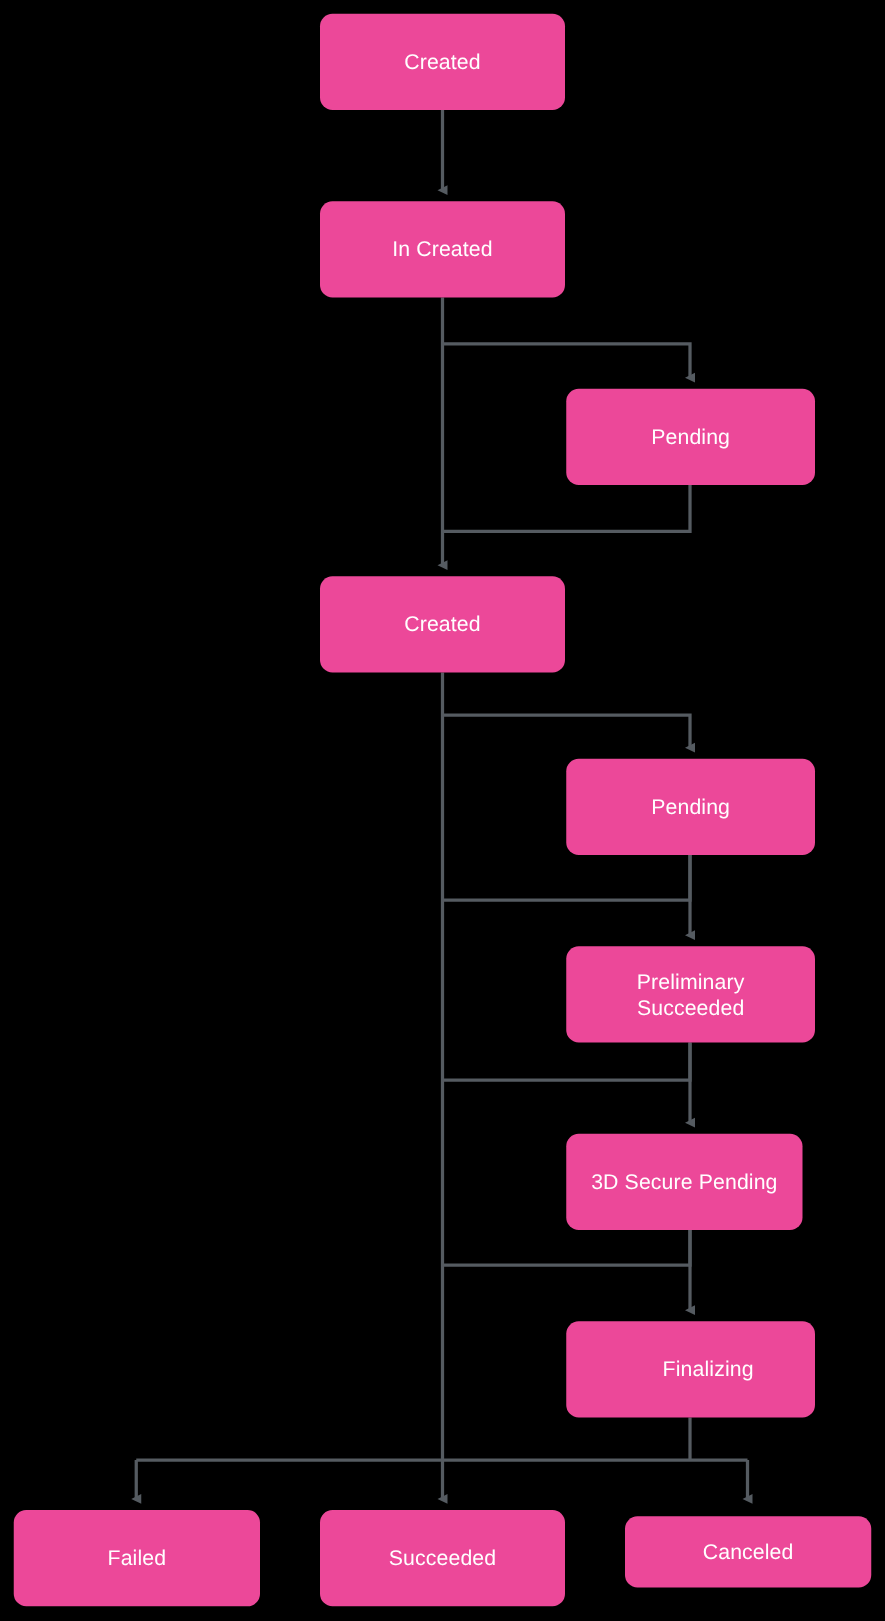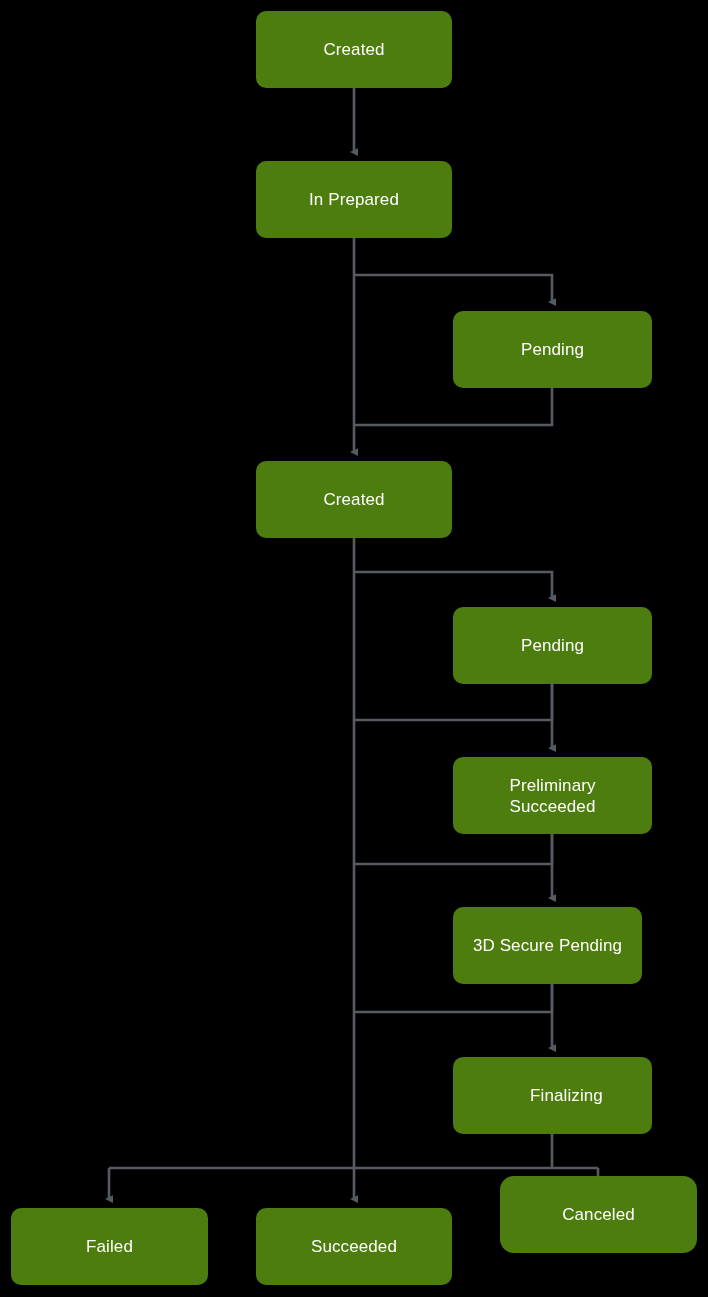--- a/index.html
+++ b/index.html
@@ -22,21 +22,21 @@
   #edges {
     position: absolute;
     left: 0;
     top: 0;
     width: 708px;
     height: 1297px;
   }
   .node {
     position: absolute;
     box-sizing: border-box;
-    background: #4d7c0f;
+    background: #ec4899;
     border-radius: 10px;
     color: #FFFFFF;
     font-size: 17px;
     font-family: "Liberation Sans", sans-serif;
     line-height: 21px;
     display: flex;
     align-items: center;
     justify-content: center;
     text-align: center;
     white-space: pre-line;
@@ -84,34 +84,34 @@
       <path d="M 552 1134 L 552 1168"></path>
       <path d="M 109 1168 L 598 1168"></path>
       <path d="M 109 1168 L 109 1199" marker-end="url(#arrowhead)"></path>
       <path d="M 598 1168 L 598 1199" marker-end="url(#arrowhead)"></path>
 
     </g>
   </svg>
 
   <div class="node" style="left:256px; top:11px; width:196px; height:77px;">Created</div>
 
-  <div class="node" style="left:256px; top:161px; width:196px; height:77px;">In Prepared</div>
+  <div class="node" style="left:256px; top:161px; width:196px; height:77px;">In Created</div>
 
   <div class="node" style="left:453px; top:311px; width:199px; height:77px;">Pending</div>
 
   <div class="node" style="left:256px; top:461px; width:196px; height:77px;">Created</div>
 
   <div class="node" style="left:453px; top:607px; width:199px; height:77px;">Pending</div>
 
   <div class="node" style="left:453px; top:757px; width:199px; height:77px;">Preliminary
 Succeeded</div>
 
   <div class="node" style="left:453px; top:907px; width:189px; height:77px;">3D Secure Pending</div>
 
   <div class="node" style="left:453px; top:1057px; width:199px; height:77px;padding-left:28px;">Finalizing</div>
 
   <div class="node" style="left:11px; top:1208px; width:197px; height:77px;">Failed</div>
 
   <div class="node" style="left:256px; top:1208px; width:196px; height:77px;">Succeeded</div>
 
-  <div class="node" style="left:500px; top:1176px; width:197px; height:77px;border-radius:14px;">Canceled</div>
+  <div class="node" style="left:500px; top:1213px; width:197px; height:57px;">Canceled</div>
 
 </div>
 
 </body></html>

